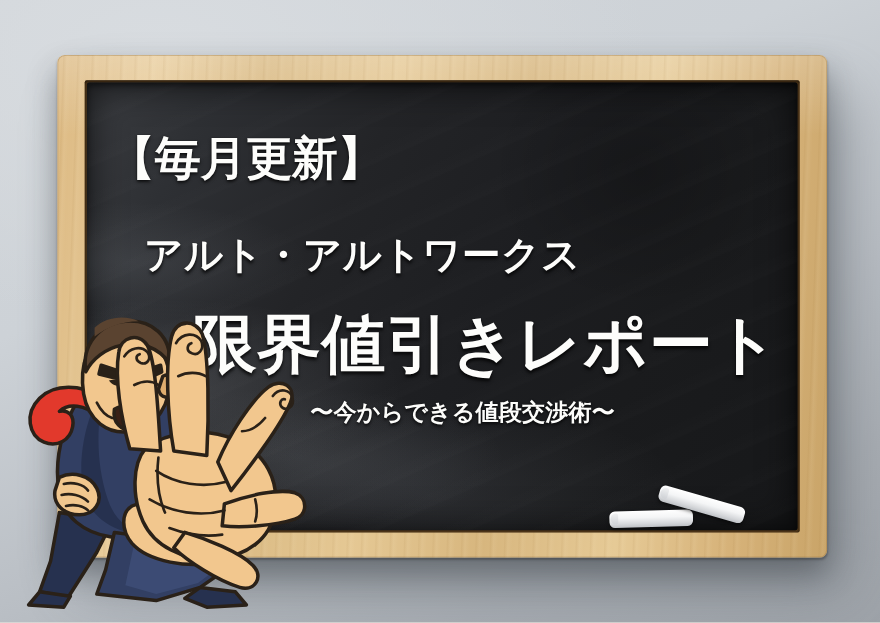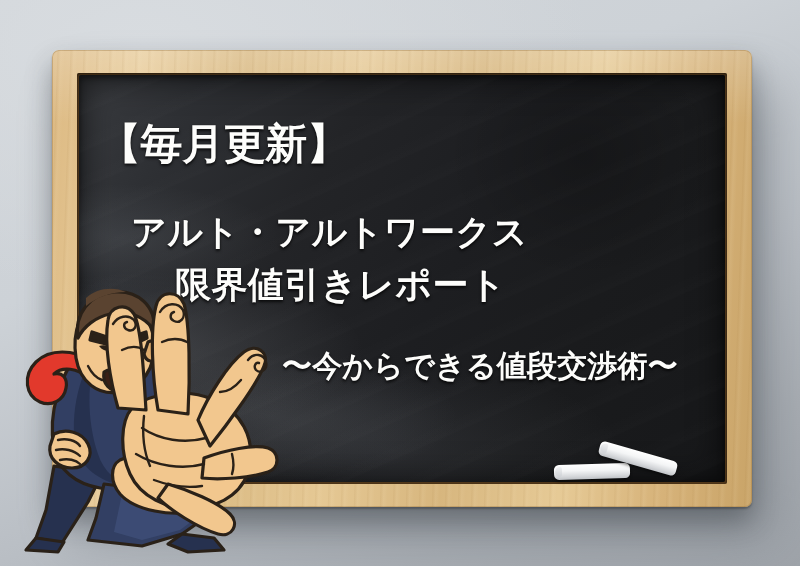--- a/index.html
+++ b/index.html
@@ -151,28 +151,28 @@
     letter-spacing: -.01em;
   }
   .title-1 {
     left: 52px;
     top: 134px;
     font-size: 35px;
     letter-spacing: .012em;
   }
   .title-2 {
     left: 96px;
-    top: 186px;
-    font-size: 36px;
+    top: 200px;
+    font-size: 58px;
     letter-spacing: .012em;
   }
   .subtitle {
     left: 203px;
-    top: 271px;
-    font-size: 30px;
+    top: 286px;
+    font-size: 21px;
     letter-spacing: .006em;
   }
 
   
   .chalk {
     position: absolute;
     border-radius: 5px;
     background: linear-gradient(180deg, #ffffff 0%, #f4f5f6 42%, #d6d8db 78%, #bfc2c6 100%);
     box-shadow: 0 2px 3px rgba(0,0,0,.45);
   }

